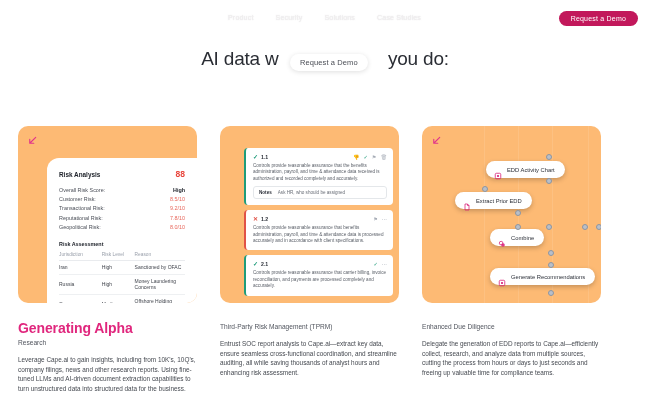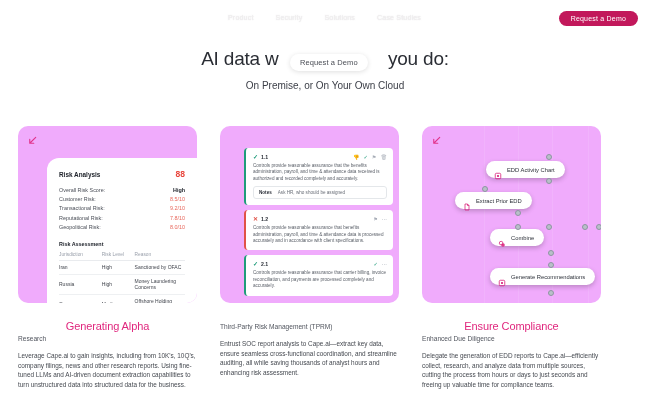--- a/index.html
+++ b/index.html
@@ -55,21 +55,21 @@
     white-space:nowrap; letter-spacing:.1px;
   }
 
   
   .cards {
     position:absolute; top:126px; left:18px;
     display:flex; gap:23px;
   }
   .card {
     position:relative; width:179px; height:177px;
-    background:#f0abfc; border-radius:10px; overflow:hidden;
+    background:#fdba74; border-radius:10px; overflow:hidden;
   }
   .corner-arrow {
     position:absolute; left:9px; top:9px; width:11px; height:11px;
     color:#e1348b; font-size:11px; line-height:11px; z-index:6;
   }
 
   
   .risk-panel {
     position:absolute; left:29px; top:32px; right:0; bottom:0;
     background:#ffffff; border-top-left-radius:12px; padding:11px 12px 0 12px;
@@ -134,21 +134,21 @@
   .node-label { font-size:5.8px; color:#2c3039; }
   .node-icon { width:8px; height:8px; color:#d81b77; flex:0 0 auto; }
   .dot {
     position:absolute; width:6px; height:6px; border-radius:50%;
     background:#b9bfc9; border:1px solid #8d95a1;
   }
 
   
   .cols { position:absolute; top:320px; left:18px; display:flex; gap:23px; }
   .col { width:179px; }
-  .col-title { font-size:11px; font-weight:normal; color:#e0267d; letter-spacing:-.1px;text-align:center; }
+  .col-title { font-size:14px; font-weight:bold; color:#e0267d; letter-spacing:-.1px; }
   .col-sub { margin-top:3px; font-size:6.6px; color:#51555e; }
   .col-body { margin-top:9px; font-size:6.4px; line-height:9.6px; color:#454950; }
 </style>
 </head>
 <body>
 
 <div class="page">
 
   <div class="top-strip">
     <div class="seg" style="left:186px;width:52px;"></div>
@@ -163,21 +163,20 @@
       <span class="nav-link">Product</span>
       <span class="nav-link">Security</span>
       <span class="nav-link">Solutions</span>
       <span class="nav-link">Case Studies</span>
     </div>
     <button class="cta-top">Request a Demo</button>
   </div>
 
   <div class="hero">
     <div class="hero-title"><span>AI data w</span><span class="masked">orks the way</span><span> you do:</span></div>
-    <div class="hero-sub">On Premise, or On Your Own Cloud</div>
   </div>
   <div class="floating-demo">Request a Demo</div>
 
   <div class="cards">
 
     <div class="card">
       <div class="corner-arrow">
         <svg viewBox="0 0 12 12" width="11" height="11">
             <path d="M9.5 2.5 L3 9 M3 4.6 V9 H7.4" stroke="#e1348b" stroke-width="1.2" fill="none" stroke-linecap="round"></path>
           </svg>
@@ -365,19 +364,18 @@
     <div class="col">
       <div class="col-title">Generating Alpha</div>
       <div class="col-sub">Research</div>
       <div class="col-body">Leverage Cape.ai to gain insights, including from 10K's, 10Q's, company filings, news and other research reports. Using fine-tuned LLMs and AI-driven document extraction capabilities to turn unstructured data into structured data for the business.</div>
     </div>
     <div class="col">
       <div class="col-sub">Third-Party Risk Management (TPRM)</div>
       <div class="col-body">Entrust SOC report analysis to Cape.ai—extract key data, ensure seamless cross-functional coordination, and streamline auditing, all while saving thousands of analyst hours and enhancing risk assessment.</div>
     </div>
     <div class="col">
-      <div class="col-title">Ensure Compliance</div>
       <div class="col-sub">Enhanced Due Diligence</div>
       <div class="col-body">Delegate the generation of EDD reports to Cape.ai—efficiently collect, research, and analyze data from multiple sources, cutting the process from hours or days to just seconds and freeing up valuable time for compliance teams.</div>
     </div>
   </div>
 
 </div>
 
 </body></html>

